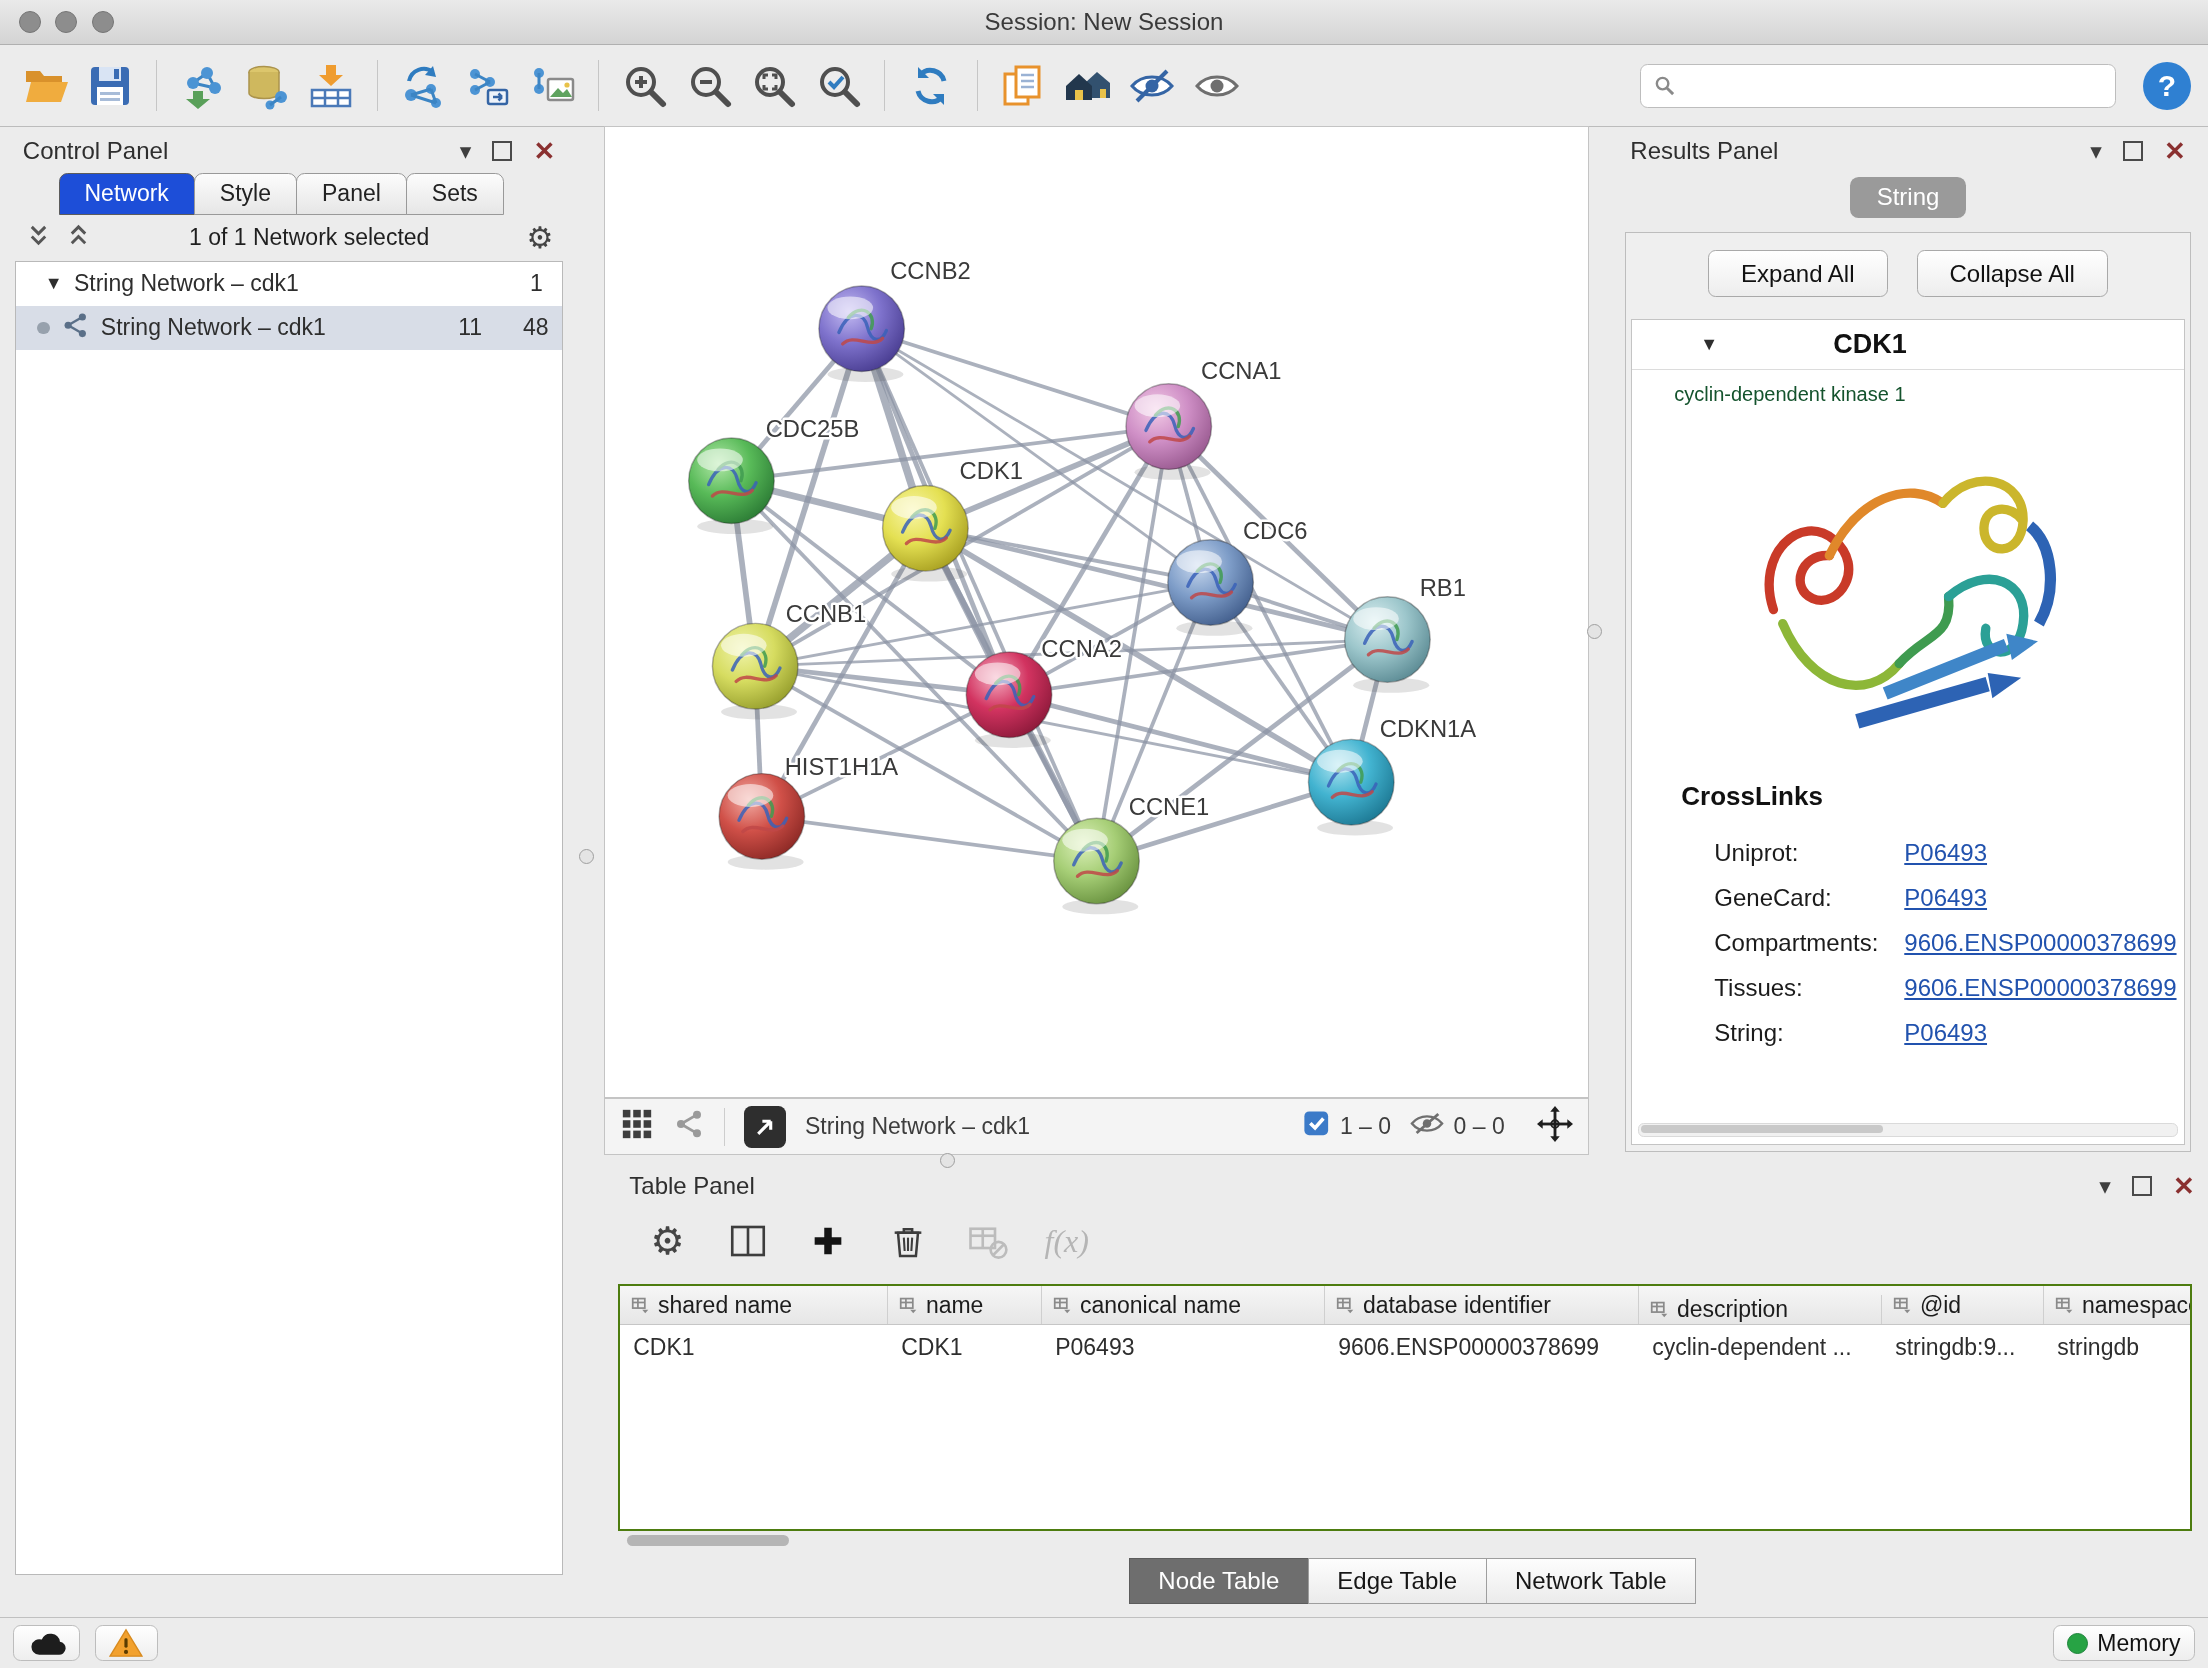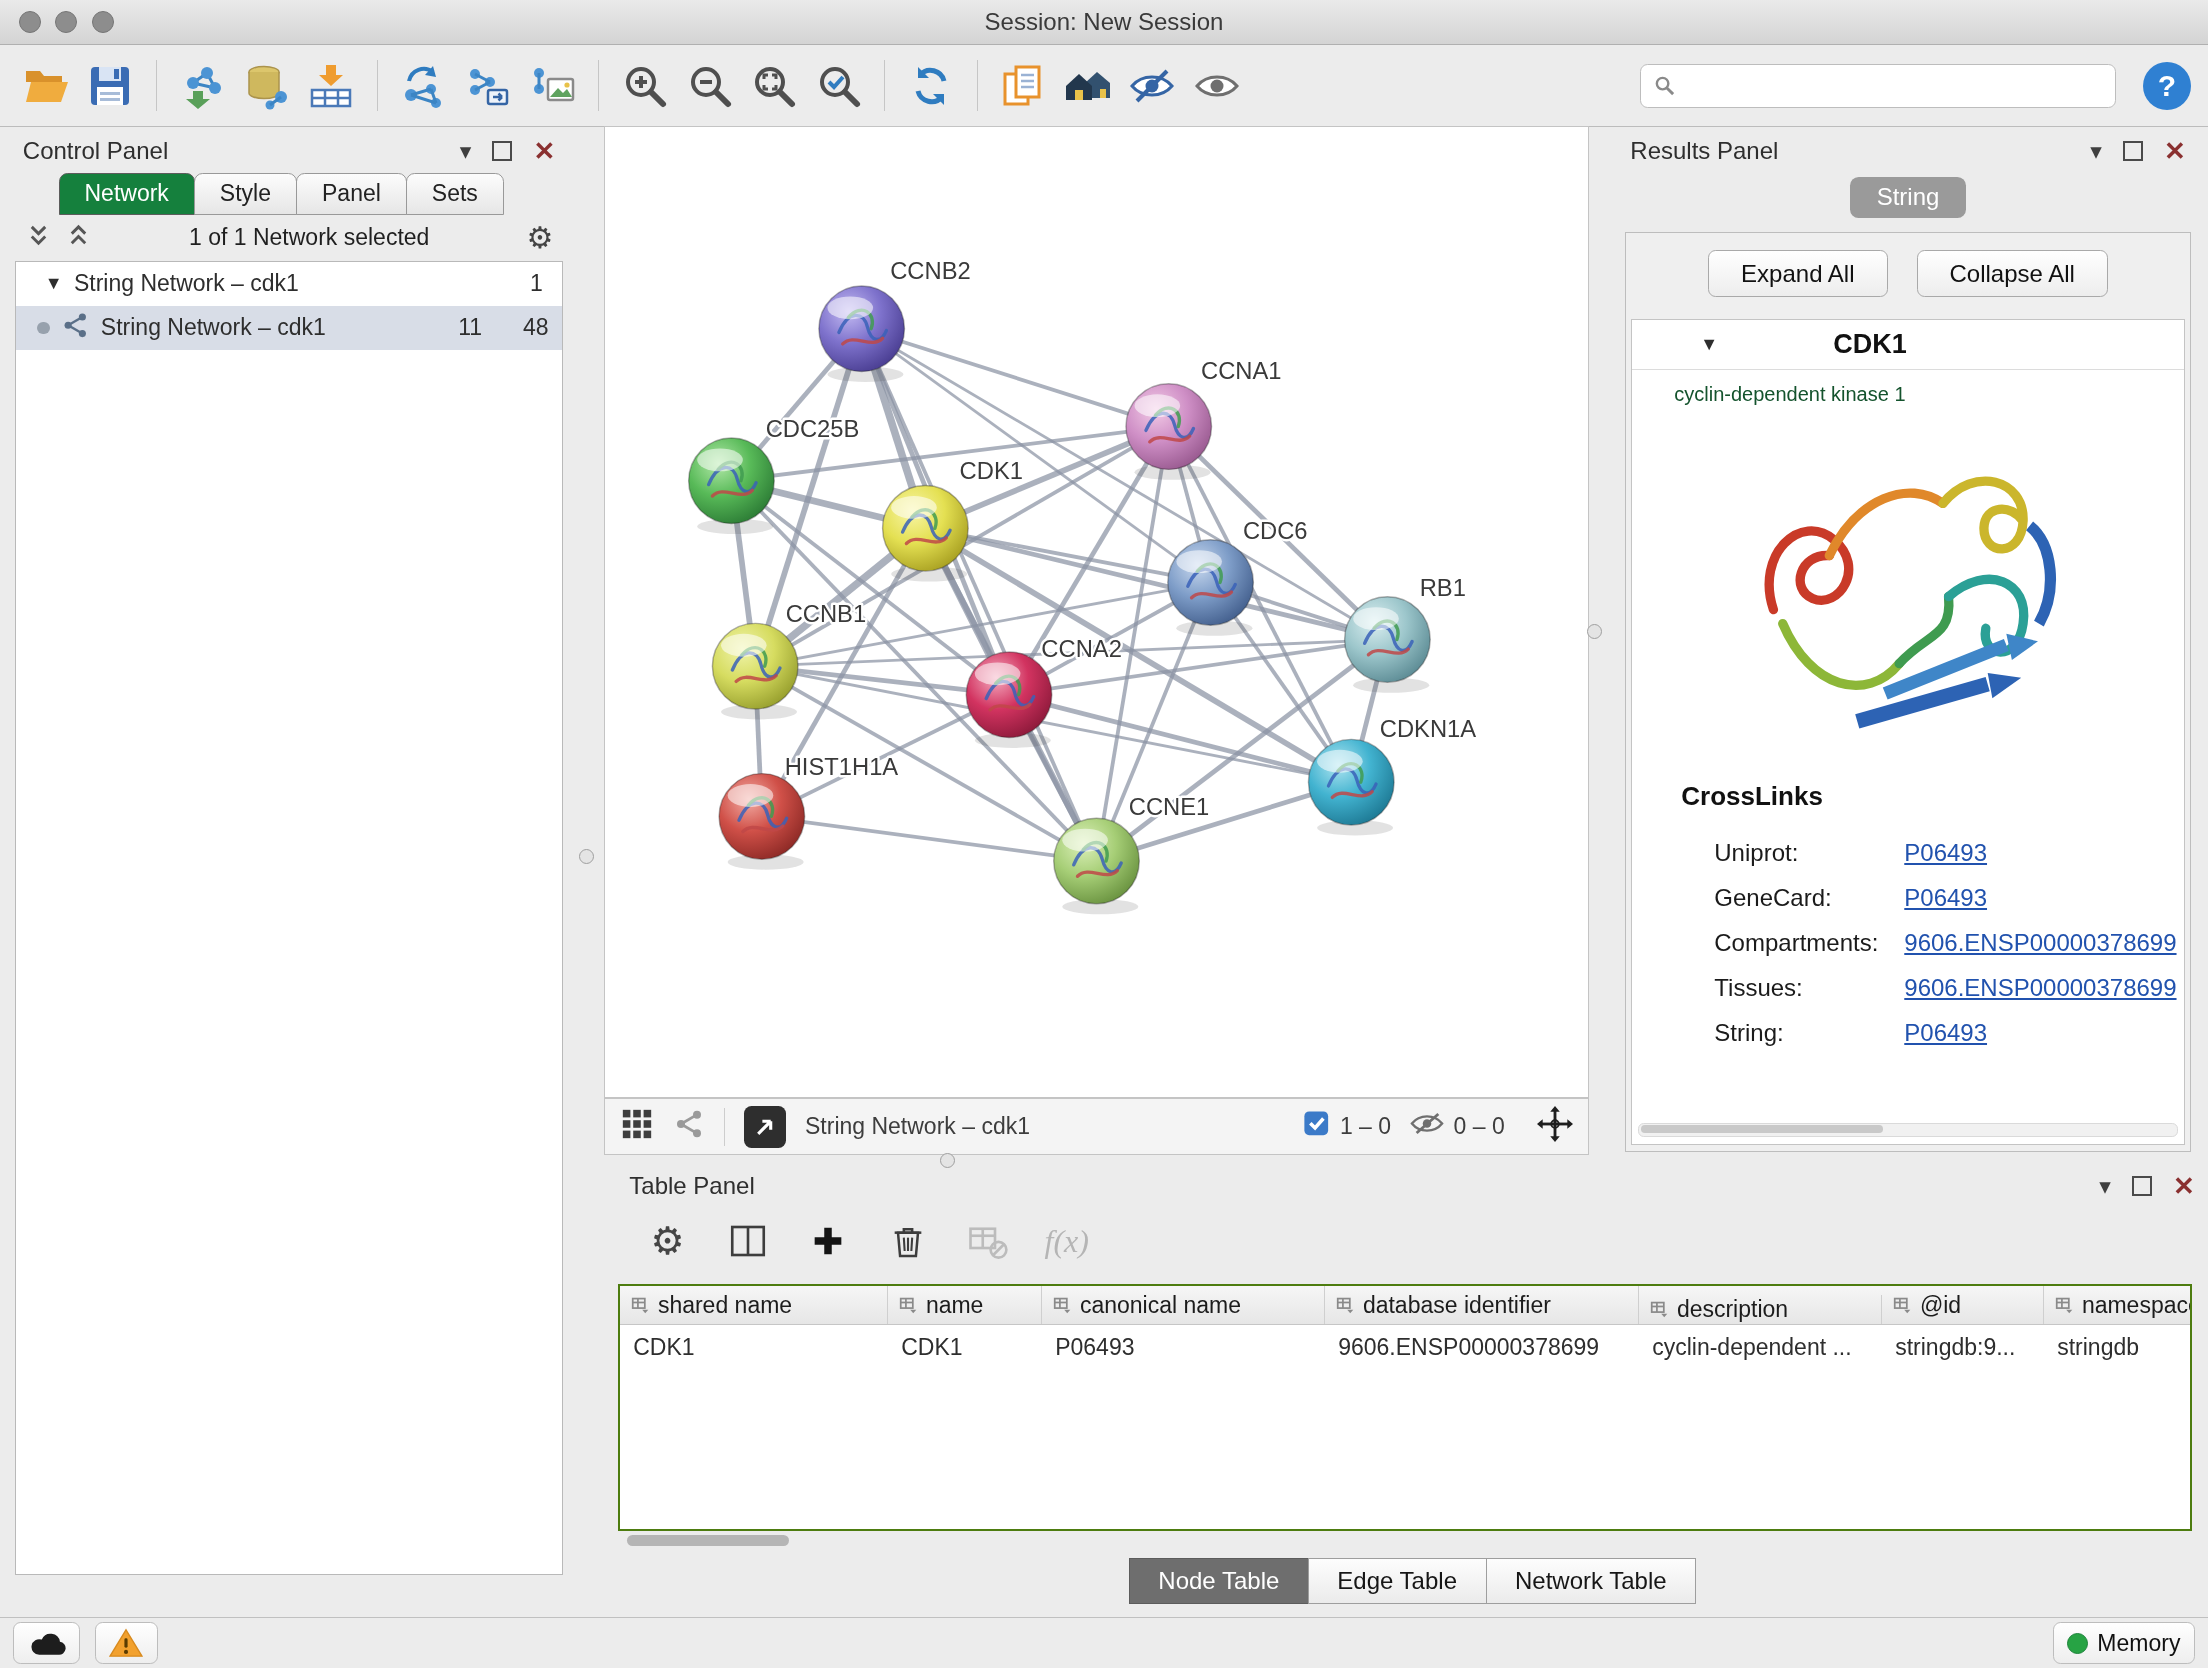--- a/index.html
+++ b/index.html
@@ -28,21 +28,21 @@
   .ph-icons{margin-left:auto;display:flex;align-items:center;gap:21px}
   .mico{font-size:23px;color:#3f3f3f;line-height:1}
   .float-ico{width:16px;height:16px;border:2.9px solid #4a4a4a;display:inline-block}
   .close-ico{color:#8a3030;font-size:26px;font-weight:bold;line-height:1}
   .tri{color:#2e2e2e;font-size:18px}
   
   .cpanel{position:absolute;left:9.5px;top:131px;width:559px;height:1444px;display:flex;flex-direction:column}
   .ctabs{display:flex;margin:1.9px 0 0 49px}
   .ctab{height:40px;padding:0 25px;display:flex;align-items:center;font-size:23px;border:1px solid #999;
     border-radius:8.6px 8.6px 0 0;background:linear-gradient(#fcfcfc,#e6e6e6);margin-right:-1px;color:#222}
-  .ctab.selected{background:#15803d;border-color:#5c5c5c;color:#fff}
+  .ctab.selected{background:#1d4ed8;border-color:#5c5c5c;color:#fff}
   .crow{height:46px;display:flex;align-items:center;padding:0 15px;gap:13.3px}
   .cstatus{flex:1;text-align:center;font-size:23px;color:#1f1f1f}
   .gear{font-family:"DejaVu Sans",sans-serif;font-size:30px;color:#454545;line-height:1}
   .treebox{flex:1;margin:0 5.7px;background:#fff;border:1px solid #b9b9b9;overflow:hidden}
   .trow{height:44px;display:flex;align-items:center;font-size:23px;gap:11.4px;padding:0 13.3px 0 28.5px}
   .trow.selected{background:#d8dde7;padding-left:21px}
   .tcount{margin-left:auto;padding-right:5.7px}
   .dot{width:12.4px;height:12.4px;border-radius:50%;background:#97a1ad;flex:none}
   .cnt{width:55px;text-align:right;flex:none}
   .cnt.first{margin-left:auto}
@@ -89,21 +89,21 @@
   .td{display:flex;align-items:center;padding-left:13.3px;font-size:23px;flex:none;box-sizing:border-box;white-space:nowrap;overflow:hidden}
   .hscroll{position:absolute;left:1.9px;right:0;top:365px;height:19px}
   .hscroll .thumb{position:absolute;left:9.5px;top:3.8px;width:162px;height:11.4px;border-radius:5.7px;background:#b5b5b5}
   .ttabs{position:absolute;left:0;right:0;top:392px;display:flex;justify-content:center}
   .ttab{height:44px;padding:0 28.5px;display:flex;align-items:center;font-size:24px;border:1px solid #9e9e9e;
     background:linear-gradient(#fdfdfd,#ebebeb);margin-right:-1px;color:#161616}
   .ttab.selected{background:#6e6e6e;color:#fff;border-color:#5c5c5c}
   
   .statusbar{position:absolute;left:0;top:1617px;width:100%;height:51px;background:#ececec;border-top:1px solid #c0c0c0;
     display:flex;align-items:center;padding:0 13.3px;gap:15px;box-sizing:border-box}
-  .sbtn{height:42px;min-width:63px;background:linear-gradient(#fff,#eee);border:1px solid #bdbdbd;border-radius:7.6px;
+  .sbtn{height:36px;min-width:63px;background:linear-gradient(#fff,#eee);border:1px solid #bdbdbd;border-radius:7.6px;
     display:flex;align-items:center;justify-content:center;gap:9.5px;padding:0 13.3px;font-size:23px;font-family:inherit;color:#111}
   .memdot{width:19px;height:19px;border-radius:50%;background:#27a344;border:1px solid #1d833a}
   .knob{position:absolute;width:13.3px;height:13.3px;border-radius:50%;background:#e4e4e4;border:1px solid #9f9f9f}
 </style>
 </head>
 <body>
 
 <div class="titlebar">
   <div class="traffic">
     <span></span>

